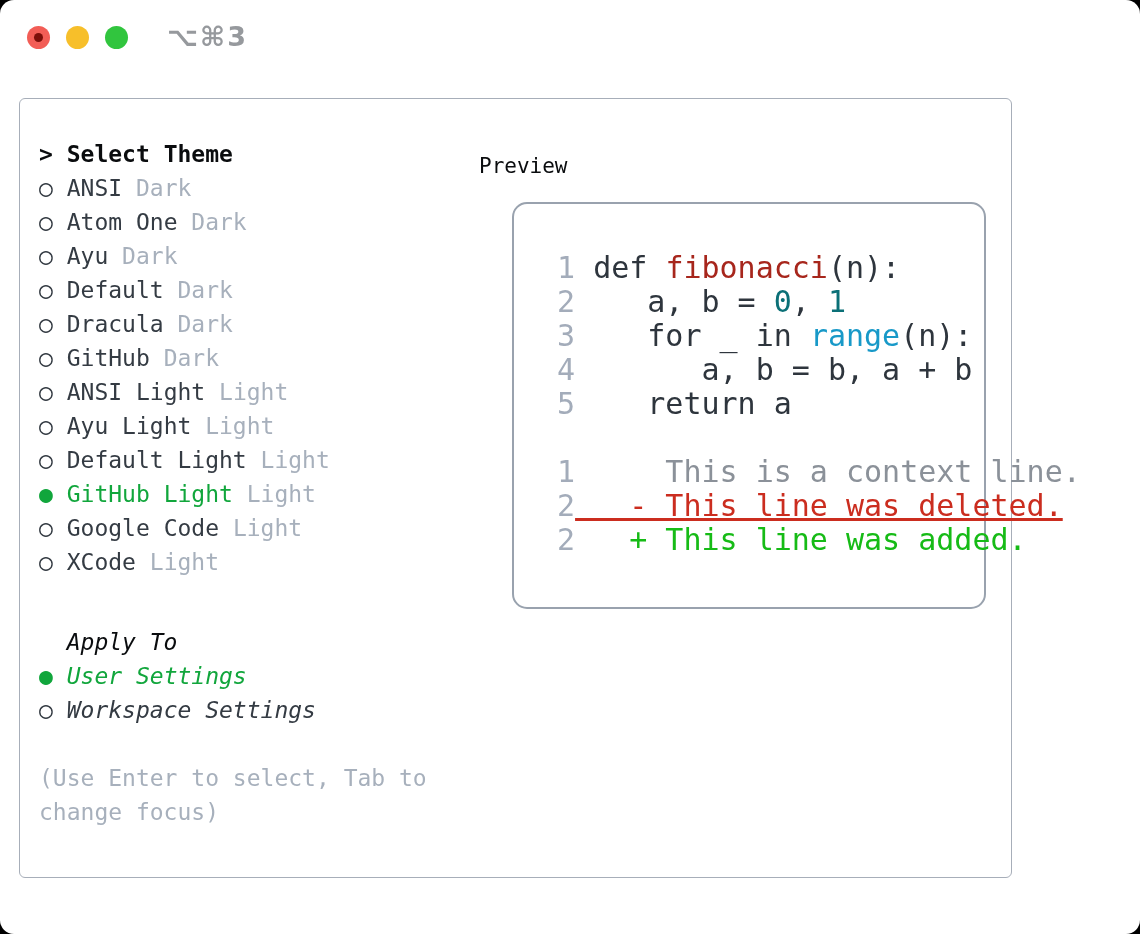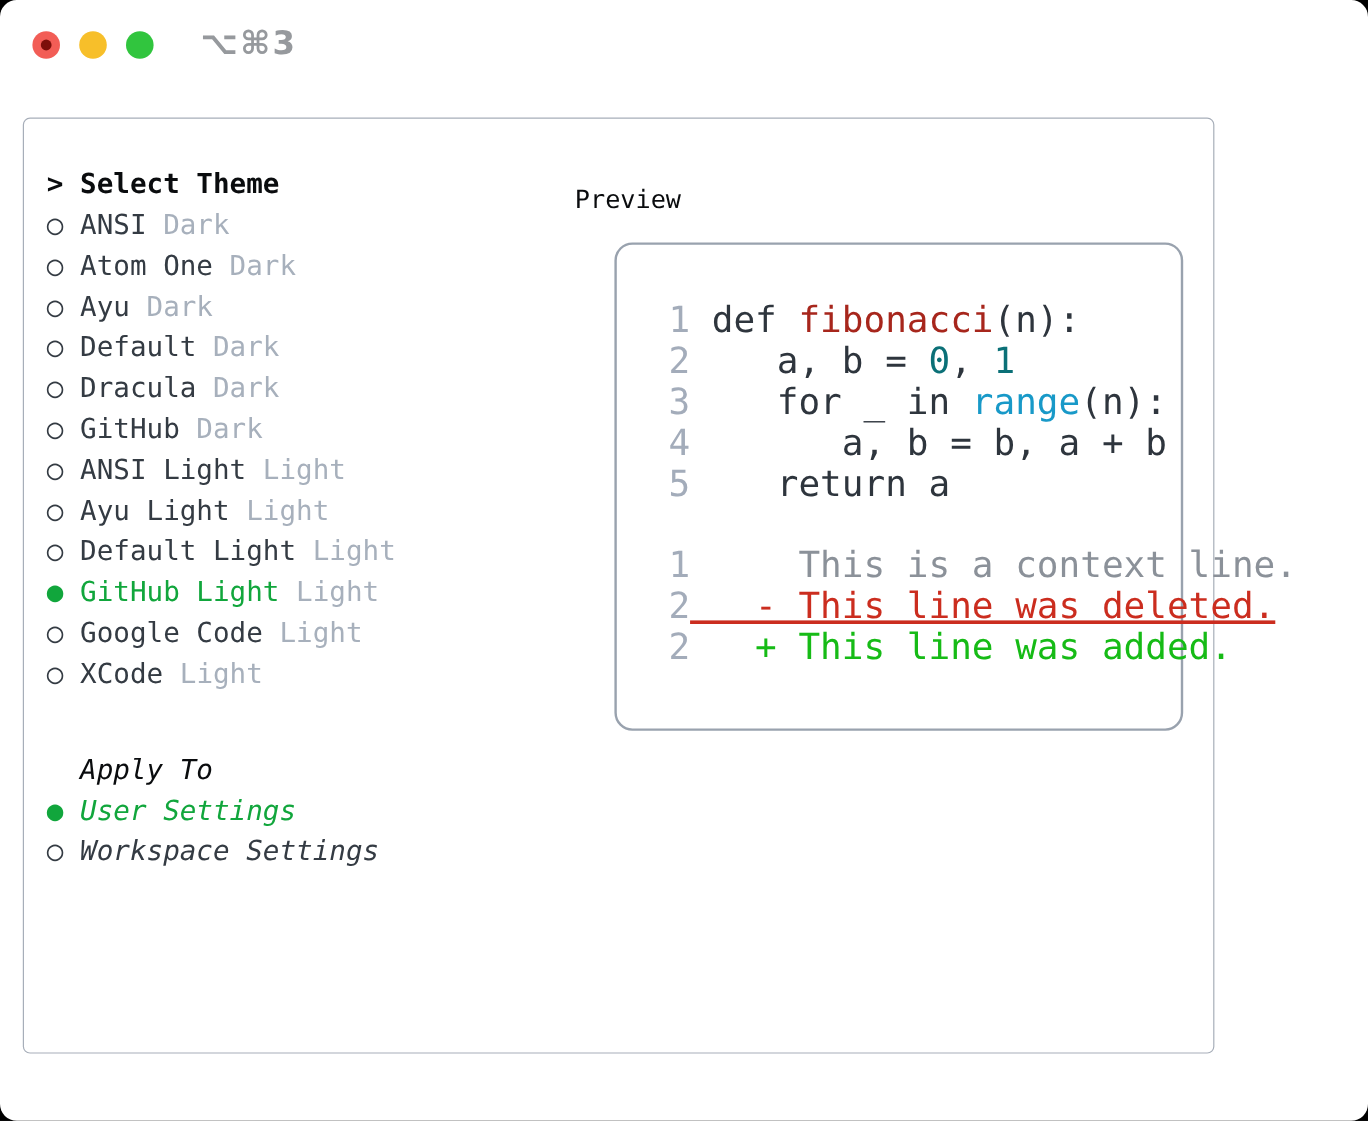--- a/index.html
+++ b/index.html
@@ -102,20 +102,24 @@
     </div>
 
     <div id="apply-section">
       <div class="lrow apply-header">Apply To</div>
       <div id="apply-list">
           <div class="lrow apply-row selected"><span class="mk">● </span><span class="nm">User Settings</span></div>
           <div class="lrow apply-row"><span class="mk">○ </span><span class="nm">Workspace Settings</span></div>
         </div>
     </div>
 
+    <div id="hint">
+        <div class="lrow hint-line">(Use Enter to select, Tab to</div>
+        <div class="lrow hint-line">change focus)</div>
+      </div>
 
     <div class="preview-header">Preview</div>
 
     <div class="preview-box">
       <pre id="preview-code"><div class="pline"><span class="tk-ln">1 </span><span class="tk-code">def </span><span class="tk-fn">fibonacci</span><span class="tk-code">(n):</span></div><div class="pline"><span class="tk-ln">2</span><span class="tk-code">    a, b = </span><span class="tk-num">0</span><span class="tk-code">, </span><span class="tk-num">1</span></div><div class="pline"><span class="tk-ln">3</span><span class="tk-code">    for _ in </span><span class="tk-bi">range</span><span class="tk-code">(n):</span></div><div class="pline"><span class="tk-ln">4</span><span class="tk-code">       a, b = b, a + b</span></div><div class="pline"><span class="tk-ln">5</span><span class="tk-code">    return a</span></div><div class="pline">&nbsp;</div><div class="pline"><span class="tk-ln">1</span><span class="tk-ctx">     This is a context line.</span></div><div class="pline"><span class="tk-ln">2</span><span class="tk-del">   - This line was deleted.</span></div><div class="pline"><span class="tk-ln">2</span><span class="tk-add">   + This line was added.</span></div></pre>
     </div>
 
   </div>
 </div>
 

